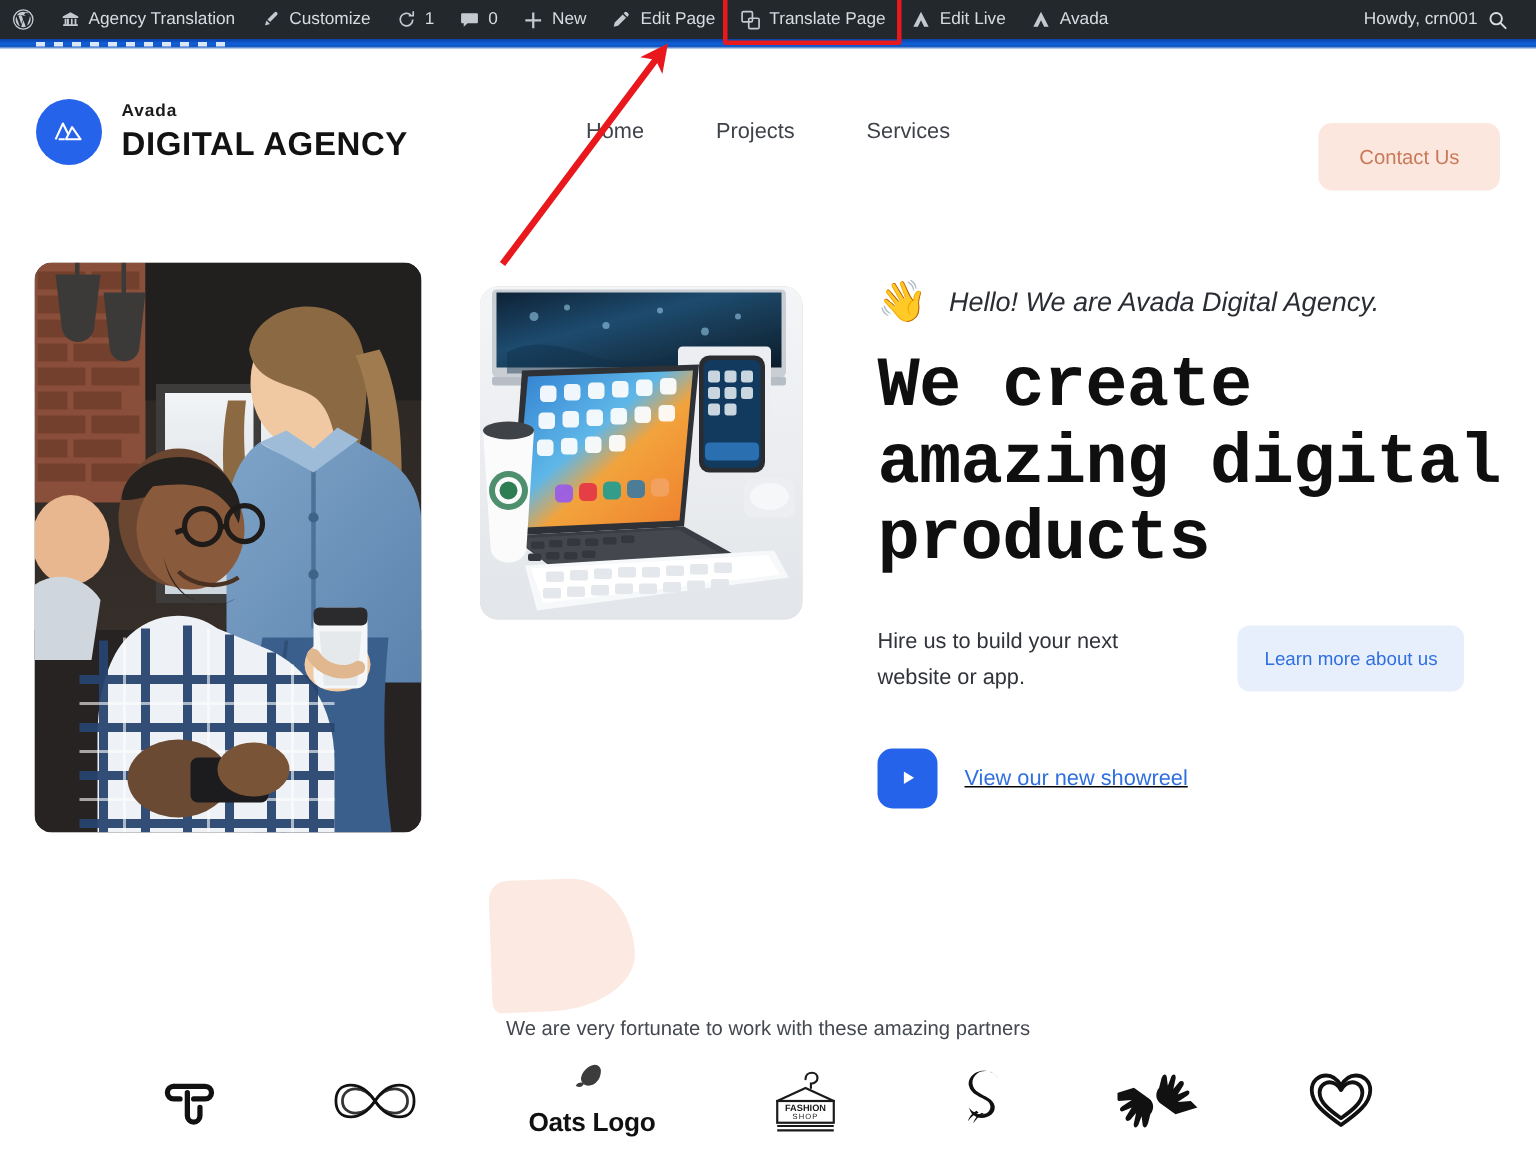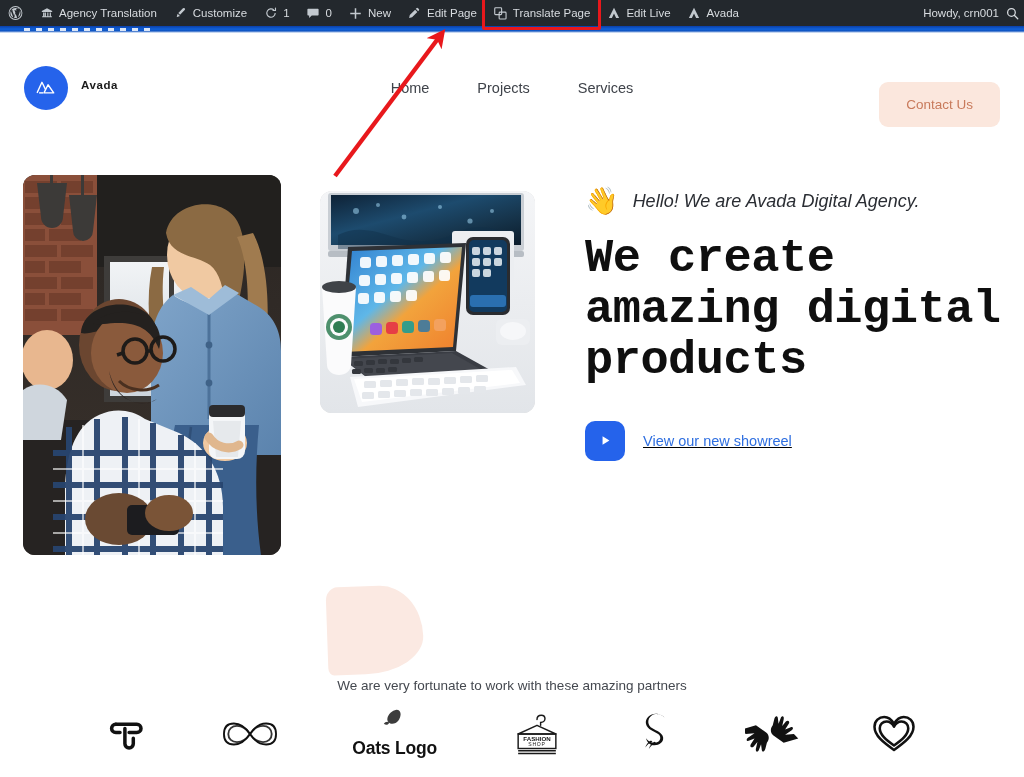--- a/index.html
+++ b/index.html
@@ -17,21 +17,21 @@
     background:#23282d; color:#d8dce0;
     display:flex; align-items:center;
     font-size:11.5px;
     z-index: 40;
   }
   .ab-item { display:flex; align-items:center; gap:5px; height:26px; padding:0 8px; white-space:nowrap; color:#d8dce0; }
   .ab-item .lbl { line-height:26px; }
   .ab-spacer { flex:1 1 auto; }
   .ab-icon { display:inline-flex; align-items:center; justify-content:center; width:15px; height:15px; color:#c3c9cf; }
   .ab-icon svg { display:block; }
-  .ab-right { display:flex; align-items:center; gap:2px; padding-right:4px; }
+  .ab-right { display:flex; align-items:center; gap:2px; padding-right:18px; }
   .ab-right .howdy { font-size:11.5px; color:#d8dce0; padding-right:4px;}
 
   .ab-highlight { position:relative; }
   .ab-highlight::after{
     content:""; position:absolute; left:-3px; top:-3px; right:-3px; bottom:-4px;
     border:3px solid #e8181c; border-radius:2px; pointer-events:none;
   }
 
   
   .bluebar { position:absolute; top:26px; left:0; width:1024px; height:7px;
@@ -222,20 +222,21 @@
     <div class="brand">
       <div class="brand-mark">
         <svg viewBox="0 0 32 32" width="26" height="26" fill="none" stroke="#ffffff" stroke-width="1.7" stroke-linejoin="round">
           <path d="M5 22 11 9l4.5 9"></path>
           <path d="M13.5 22 18.5 12l7 10z"></path>
           <path d="M7.5 22h5"></path>
         </svg>
       </div>
       <div class="brand-text">
         <span class="brand-small">Avada</span>
+        <span class="brand-big">DIGITAL AGENCY</span>
       </div>
     </div>
 
     <nav class="nav">
       <a href="#">Home</a>
       <a href="#">Projects</a>
       <a href="#">Services</a>
     </nav>
 
     <div class="cta-wrap">
@@ -473,20 +474,24 @@
     <div class="blob"></div>
 
     <div class="hero-copy">
       <div class="hello-row">
         <span class="hello-emoji">👋</span>
         <span class="hello-text">Hello! We are Avada Digital Agency.</span>
       </div>
 
       <h1 class="headline">We create amazing digital products</h1>
 
+      <div class="subcopy-row">
+        <p class="subcopy">Hire us to build your next website or app.</p>
+        <button class="learnmore">Learn more about us</button>
+      </div>
 
       <div class="showreel">
         <span class="play-btn">
           <svg viewBox="0 0 20 20" width="13" height="13" fill="#ffffff">
               <path d="M5.5 3.6 16 10 5.5 16.4z"></path>
             </svg>
         </span>
         <span class="showreel-label">View our new showreel</span>
       </div>
     </div>

